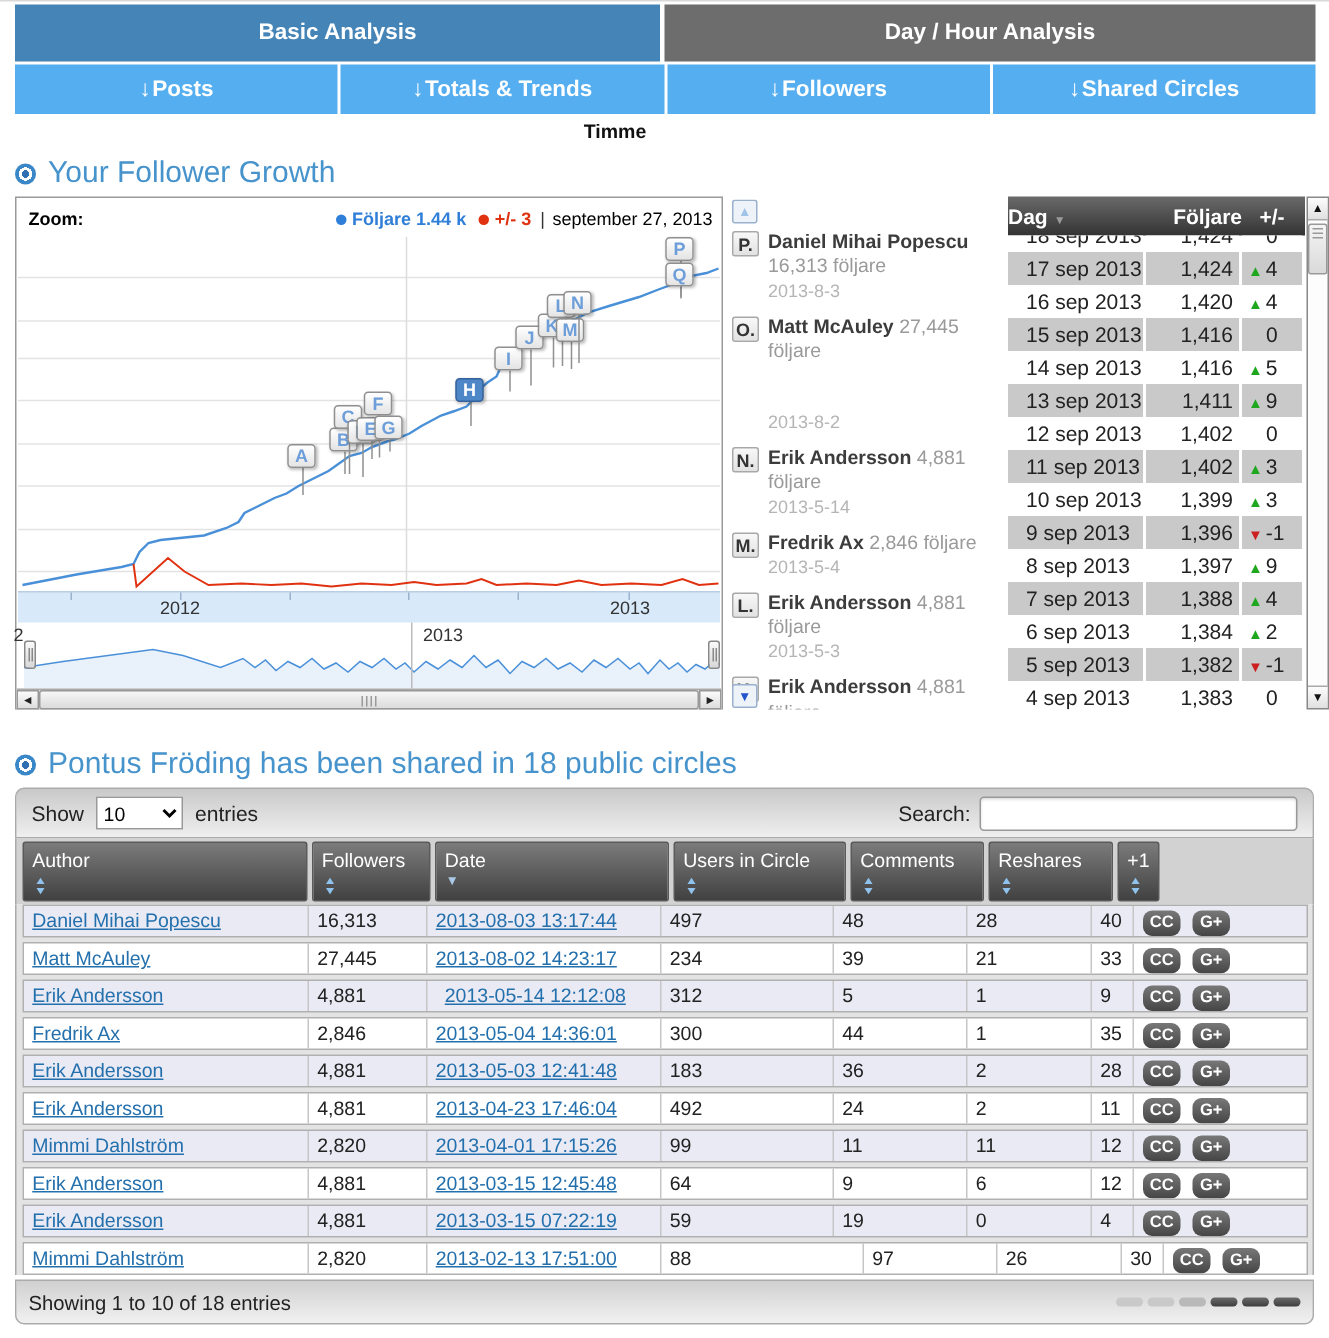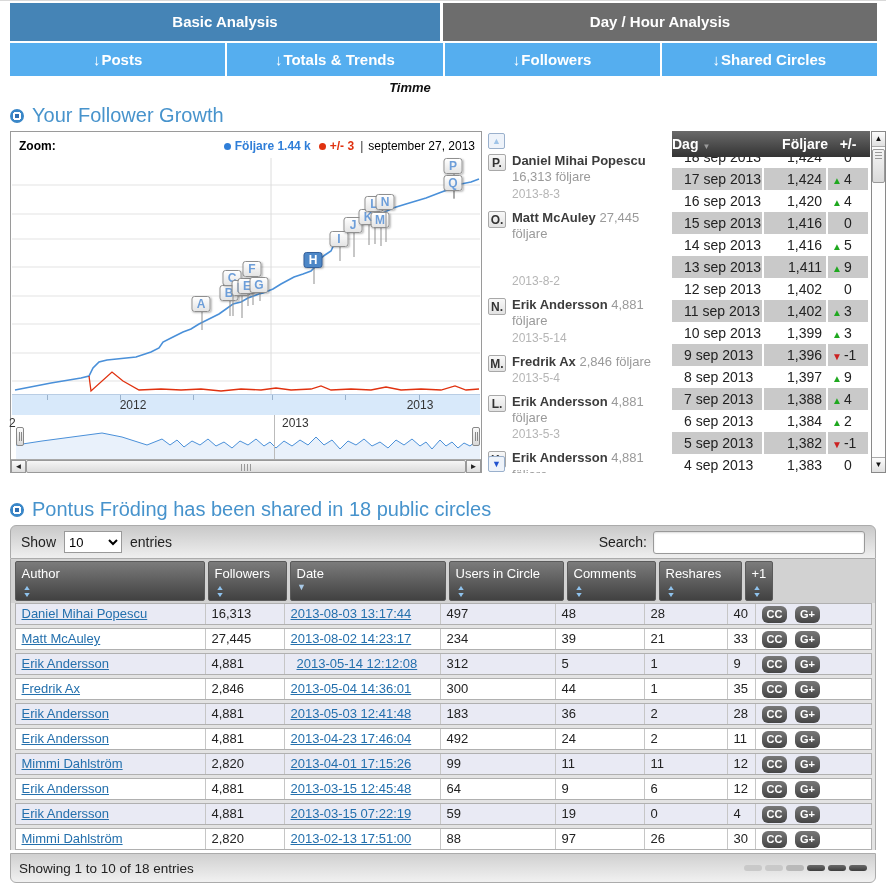--- a/index.html
+++ b/index.html
@@ -7,21 +7,21 @@
   .page { position:relative; width:886px; height:892px; background:#fff; overflow:hidden; border-top:1px solid #d9d9d9; }
 
   
   .tabs-row { position:absolute; top:2px; left:10px; width:867px; height:38px; display:flex; gap:3px; }
   .tab { color:#fff; font-weight:bold; font-size:15px; text-align:center; line-height:38px; cursor:pointer; }
   .tab.active { background:#4584b6; flex:0 0 430px; }
   .tab.inactive { background:#6d6d6d; flex:1; }
   .subnav-row { position:absolute; top:42px; left:10px; width:867px; height:33px; display:flex; gap:2px; }
   .subbtn { flex:1; background:#55aeef; color:#fff; font-weight:bold; font-size:15px; text-align:center; line-height:33px; cursor:pointer; }
   .subbtn .arr { font-weight:bold; margin-right:1px; }
-  .timme { position:absolute; top:79px; left:0; width:820px; text-align:center; font-style:italic; font-weight:bold; font-size:13px; color:#111; }
+  .timme { position:absolute; top:79px; left:0; width:820px; text-align:center; font-weight:bold; font-size:13px; color:#111; }
 
   
   .sec-title { position:absolute; left:10px; font-size:20px; color:#4793cc; display:flex; align-items:center; gap:8px; }
   .sec-title.growth { top:103px; }
   .sec-title.shared { top:497px; }
   .bullet { width:14px; height:14px; border-radius:50%; background:radial-gradient(circle at center, #2f6fb2 0 2.5px, #ffffff 2.5px 4.5px, #3a87c8 4.5px 7px); flex:0 0 auto; }
 
   
   .chartbox { position:absolute; top:130px; left:10px; width:472px; height:342px; border:1px solid #9a9a9a; background:#fff; font-size:12px; }
   .legendbar { position:absolute; top:0; left:0; right:0; height:26px; display:flex; align-items:center; padding:2px 6px 0 8px; white-space:nowrap; }
@@ -260,21 +260,21 @@
         </div>
     </div>
 
     <div class="xband">
       <span class="tick" style="left:35px"></span>
         <span class="tick" style="left:108px"></span>
       <span class="tick" style="left:181px"></span>
         <span class="tick" style="left:260px"></span>
       <span class="tick" style="left:333px"></span>
         <span class="tick" style="left:407px"></span>
-      <span class="xlab" style="left:121px">2012</span>
+      <span class="xlab" style="left:108px">2012</span>
       <span class="xlab" style="left:408px">2013</span>
     </div>
 
     <div class="navigator">
       <svg width="468" height="44">
         <path d="M4,30 L30,26 L60,22 L90,18 L110,22 L135,30 L150,24 L158,30 L165,25 L172,32 L180,26 L188,30 L196,24 L204,31 L212,27 L220,33 L228,26 L236,30 L244,24 L252,31 L258,27 L264,33 L272,26 L280,31 L288,25 L296,30 L304,22 L312,30 L320,25 L328,34 L336,26 L344,30 L352,24 L360,31 L368,27 L376,33 L384,25 L392,30 L400,24 L408,31 L414,27 L420,34 L428,25 L434,31 L440,27 L446,33 L452,28 L458,31 L464,26 L468,28 L468,44 L4,44 Z" fill="#e9f1fb" stroke="none"></path>
         <path d="M4,30 L30,26 L60,22 L90,18 L110,22 L135,30 L150,24 L158,30 L165,25 L172,32 L180,26 L188,30 L196,24 L204,31 L212,27 L220,33 L228,26 L236,30 L244,24 L252,31 L258,27 L264,33 L272,26 L280,31 L288,25 L296,30 L304,22 L312,30 L320,25 L328,34 L336,26 L344,30 L352,24 L360,31 L368,27 L376,33 L384,25 L392,30 L400,24 L408,31 L414,27 L420,34 L428,25 L434,31 L440,27 L446,33 L452,28 L458,31 L464,26 L468,28" fill="none" stroke="#4a90d9" stroke-width="1"></path>
       </svg>
       <span class="navline" style="left:262px"></span>
       <span class="navlab" style="left:-3px">2</span>
@@ -634,21 +634,21 @@
     <div style="width: 28px;">4</div>
     <div>
       <span class="mini-btn">CC</span>
       <span class="mini-btn">G+</span>
     </div>
   </div>
         <div class="dtr">
     <div style="width: 190px;"><a>Mimmi Dahlström</a></div>
     <div style="width: 79px;">2,820</div>
     <div style="width: 156px;"><a>2013-02-13 17:51:00</a></div>
-    <div style="width: 115px;">88</div>
+    <div style="width: 135px;">88</div>
     <div style="width: 89px;">97</div>
     <div style="width: 83px;">26</div>
     <div style="width: 28px;">30</div>
     <div>
       <span class="mini-btn">CC</span>
       <span class="mini-btn">G+</span>
     </div>
   </div>
       </div>
     <div class="dt-footer">

